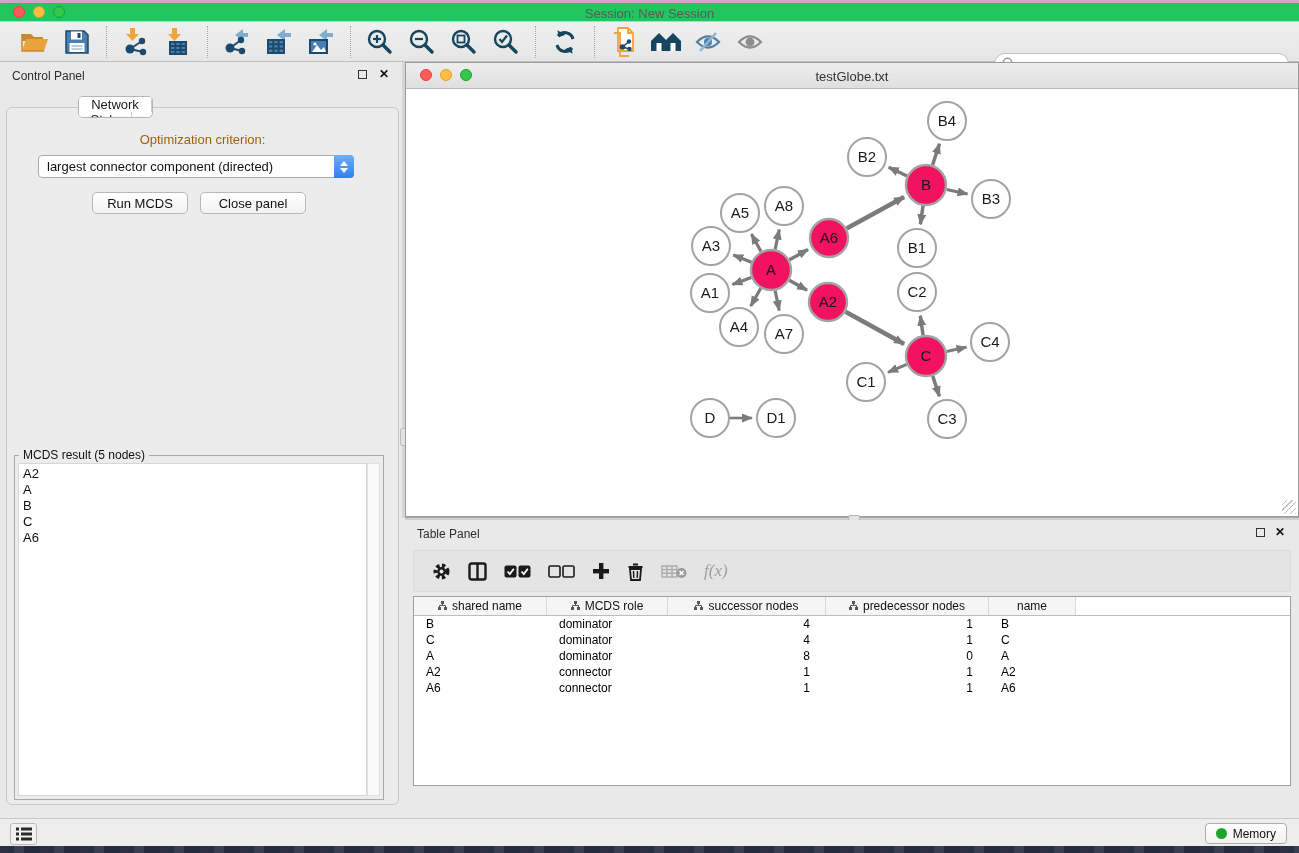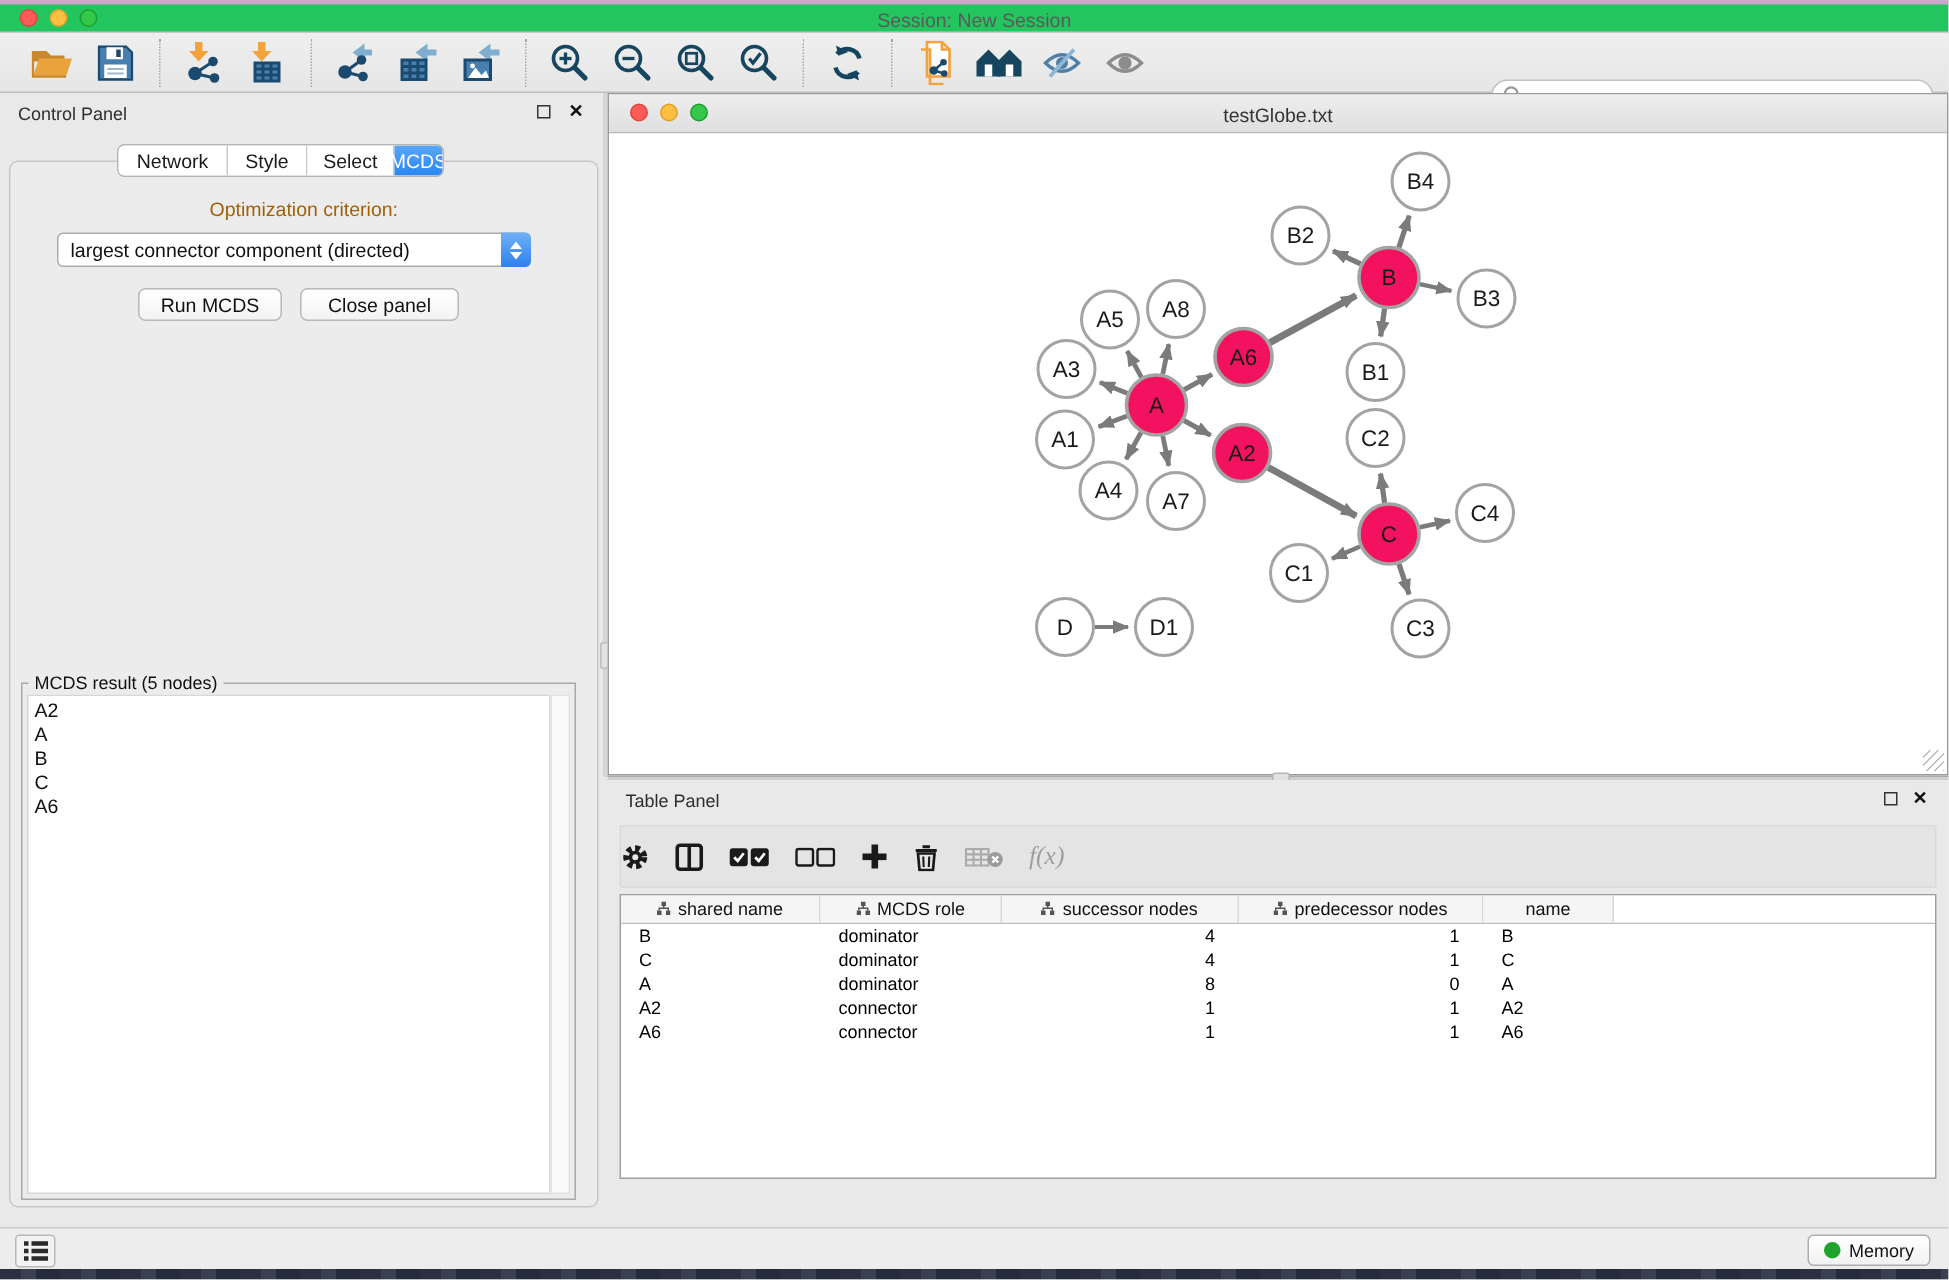--- a/index.html
+++ b/index.html
@@ -27,21 +27,21 @@
   #search-icon { position:absolute; left:8px; top:4px; }
 
   
   #control-panel { left:0; top:62px; width:405px; height:756px; background:#E9E9E9; }
   .panel-header { position:absolute; left:0; top:0; width:100%; height:26px; }
   .panel-title { position:absolute; left:12px; top:7px; font-size:12px; color:#2E2E2E; }
   .panel-float { position:absolute; width:9px; height:9px; border:1.5px solid #333; top:8px; }
   .panel-close { position:absolute; top:5px; font-size:12px; font-weight:bold; color:#111; }
   #cp-float { right:38px; } #cp-close { right:16px; }
 
-  .seg { position:absolute; display:flex; height:22px; border:1px solid #B5B5B5; border-radius:5px; background:#FFFFFF; overflow:hidden; }
+  .seg { position:absolute; display:flex; height:22px; border:1px solid #B5B5B5; border-radius:5px; background:#FFFFFF; overflow:hidden;flex-direction:column; }
   .seg .seg-item { display:flex; align-items:center; justify-content:center; font-size:13px; color:#1a1a1a; border-right:1px solid #C9C9C9; background:#FFFFFF; cursor:default; }
   .seg .seg-item:last-child { border-right:none; }
   .seg .seg-item.active { background:linear-gradient(#57A8FA,#2B86F3); color:#FFFFFF; }
   #cp-tabs { left:78px; top:34px; z-index:3; }
 
   #cp-inner { position:absolute; left:6px; top:45px; width:393px; height:698px; border:1px solid #C8C8C8; border-radius:6px; background:#ECECEC; }
   #opt-label { position:absolute; left:0; top:70px; width:100%; text-align:center; font-size:13px; color:#a16207; }
   #criterion { position:absolute; left:38px; top:93px; width:316px; height:23px; background:#FFFFFF; border:1px solid #ABABAB; border-radius:4px; display:flex; align-items:center; }
   #criterion .val { flex:1; font-size:13px; color:#111; padding-left:8px; white-space:nowrap; overflow:hidden; }
   #criterion .stepper { width:20px; height:23px; margin-right:-1px; border-radius:0 4px 4px 0; background:linear-gradient(#6FB1F8,#2E7FEF); display:flex; flex-direction:column; align-items:center; justify-content:center; gap:2px; }
@@ -68,21 +68,21 @@
   #net-titlebar { position:absolute; left:0; top:0; width:100%; height:26px; background:linear-gradient(#EEEEEE,#DFDFDF); border-bottom:1px solid #B9B9B9; }
   #net-title { position:absolute; width:100%; text-align:center; top:6px; font-size:13px; color:#333; }
   #net-canvas { position:absolute; left:0; top:26px; width:892px; height:427px; background:#FFFFFF; }
   #graph-svg { position:absolute; left:0; top:0; }
   #resize-grip { position:absolute; right:2px; bottom:2px; width:14px; height:14px;
     background:repeating-linear-gradient(135deg, transparent 0 3px, #BDBDBD 3px 4px); }
 
   
   #table-panel { left:405px; top:520px; width:894px; height:298px; background:#E9E9E9; }
   #tp-float { right:34px; } #tp-close { right:14px; }
-  #tp-toolbar { position:absolute; left:8px; top:30px; width:878px; height:42px; background:#E4E4E4; border:1px solid #DADADA; border-radius:2px; display:flex; align-items:center; gap:17px; }
+  #tp-toolbar { position:absolute; left:8px; top:30px; width:878px; height:42px; background:#E4E4E4; border:1px solid #DADADA; border-radius:2px; display:flex; align-items:center; gap:17px; padding-left:18px; }
   .tp-icon { display:flex; align-items:center; justify-content:center; cursor:default; }
   #fx-label { font-family:"Liberation Serif", serif; font-style:italic; font-size:17px; color:#9E9E9E; }
 
   #tp-table { position:absolute; left:8px; top:76px; width:878px; height:190px; background:#FFFFFF; border:1px solid #9E9E9E; overflow:hidden; }
   #tp-header { display:flex; height:19px; border-bottom:1px solid #BDBDBD; background:#FFFFFF; }
   .th { display:flex; align-items:center; justify-content:center; gap:5px; font-size:12px; color:#111; background:#F5F5F5; border-right:1px solid #D8D8D8; height:100%; cursor:default; }
   .th.filler { background:#FFFFFF; border-right:none; flex:1; }
   .tr { display:flex; height:16px; }
   .td { font-size:12px; color:#000; height:100%; display:flex; align-items:center; cursor:default; }
   .td.l { padding-left:12px; justify-content:flex-start; }

